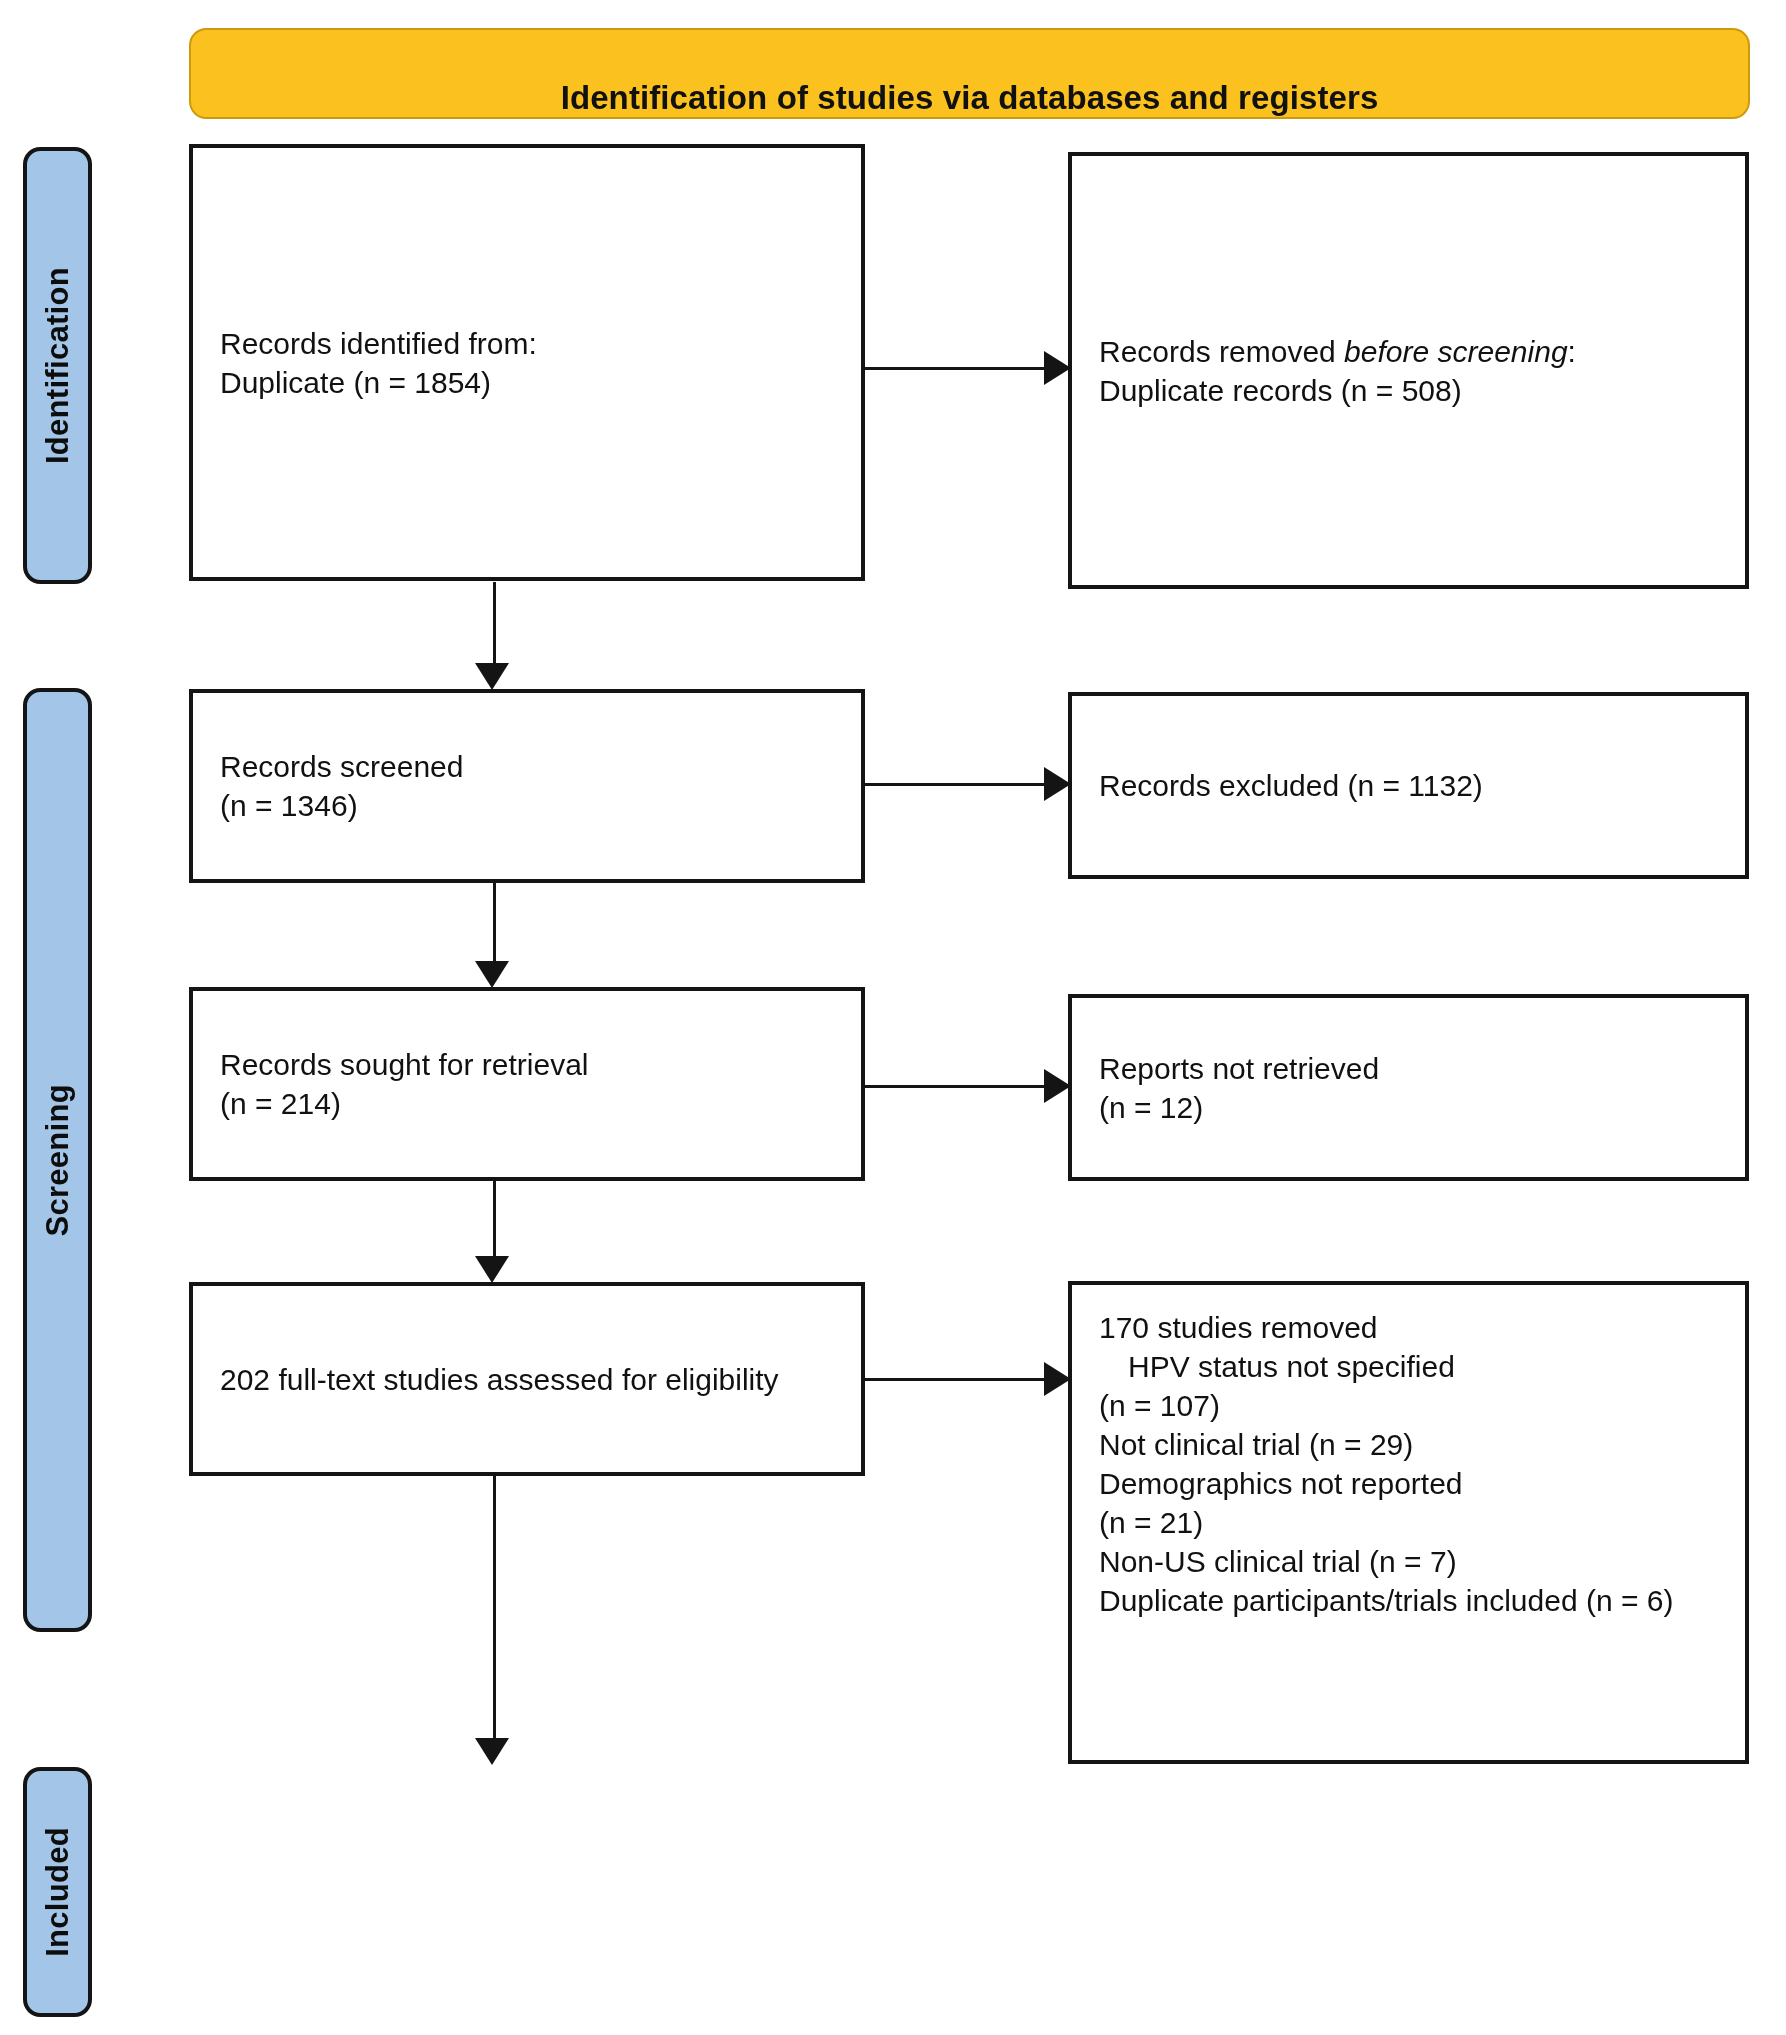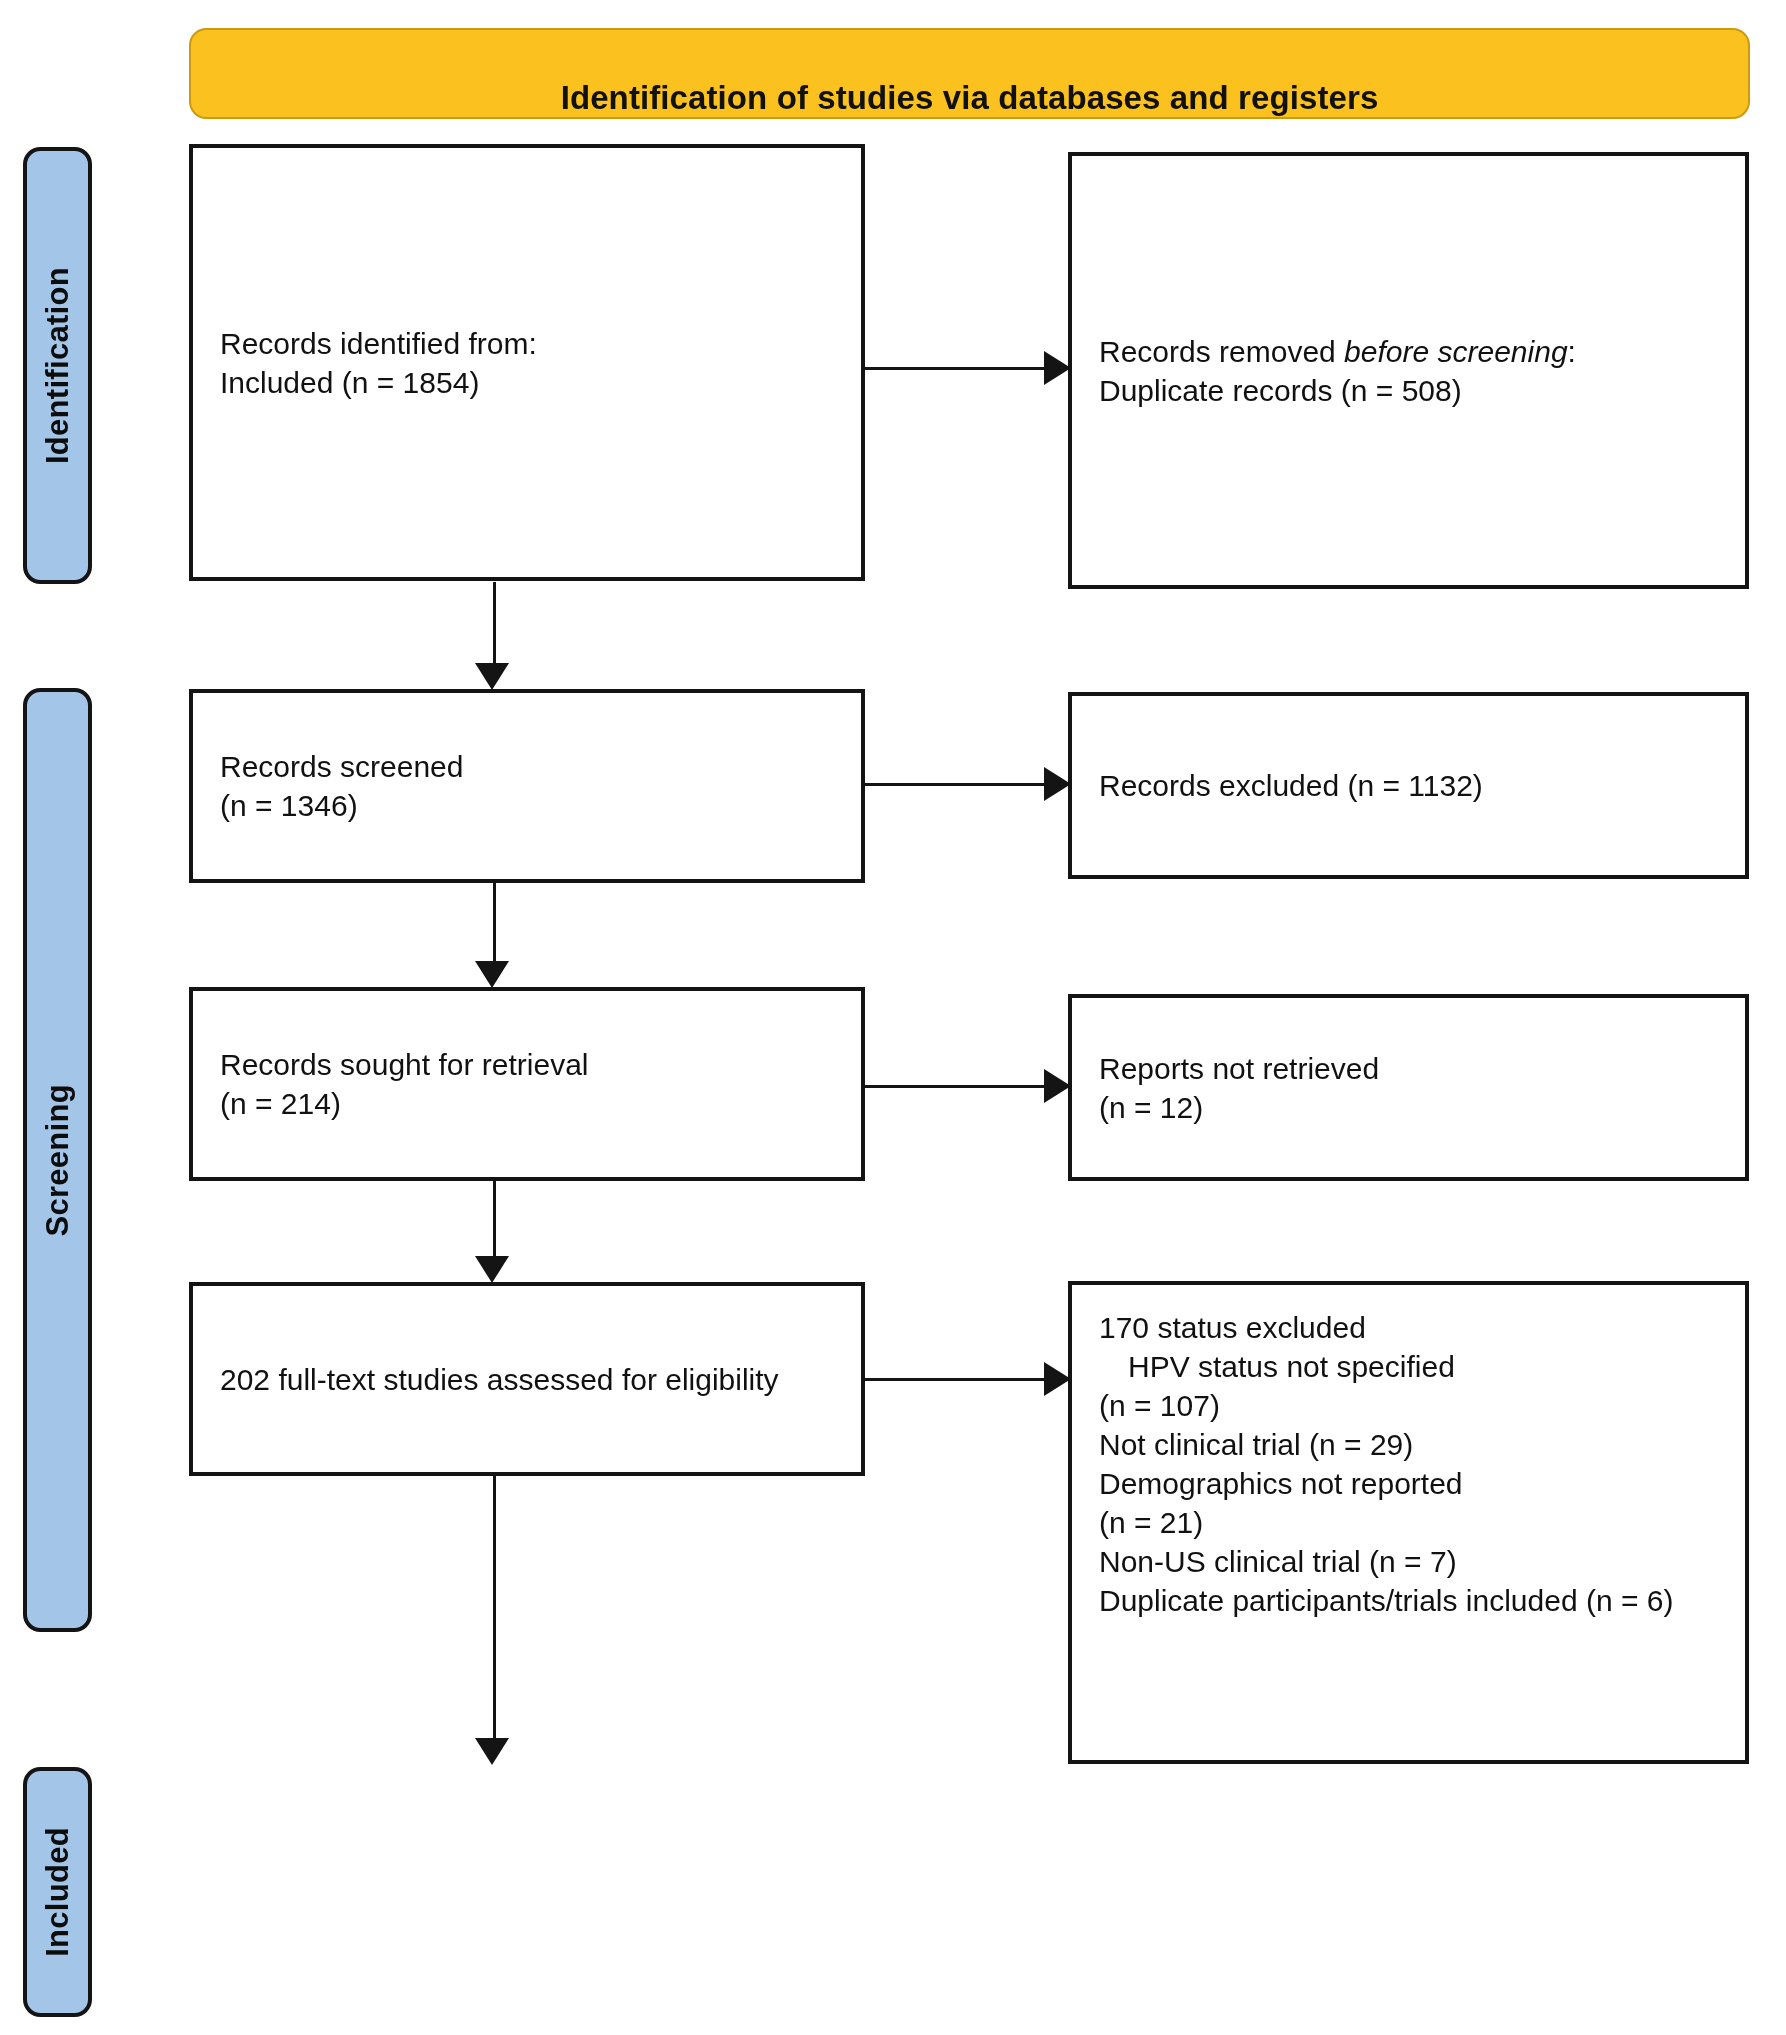--- a/index.html
+++ b/index.html
@@ -161,21 +161,21 @@
     <span class="stage-label">Screening</span>
   </div>
 
   <div class="stage-tab" id="stage-included">
     <span class="stage-label">Included</span>
   </div>
 
   <div class="flow-box" id="box-identified">
     <div class="box-text">
       <span>Records identified from:</span><br>
-      <span>Included (</span><b>n = 1854</b><span>)</span>
+      <span>Duplicate (</span><b>n = 1854</b><span>)</span>
     </div>
   </div>
 
   <div class="flow-box" id="box-removed">
     <div class="box-text">
       <span>Records removed </span><i>before screening</i><span>:</span><br>
       <span>Duplicate records (</span><b>n = 508</b><span>)</span>
     </div>
   </div>
 
@@ -207,21 +207,21 @@
   </div>
 
   <div class="flow-box" id="box-fulltext">
     <div class="box-text">
       <b>202</b><span> full-text studies assessed for eligibility</span>
     </div>
   </div>
 
   <div class="flow-box" id="box-studiesexcluded">
     <div class="box-text">
-      <b>170</b><span> status excluded</span><br>
+      <b>170</b><span> studies removed</span><br>
 
       <span class="indent-1"></span><span>HPV status not specified</span><br>
       <span>(</span><b>n = 107</b><span>)</span><br>
 
       <span>Not clinical trial (</span><b>n = 29</b><span>)</span><br>
 
       <span>Demographics not reported</span><br>
       <span>(</span><b>n = 21</b><span>)</span><br>
 
       <span>Non-US clinical trial (</span><b>n = 7</b><span>)</span><br>

